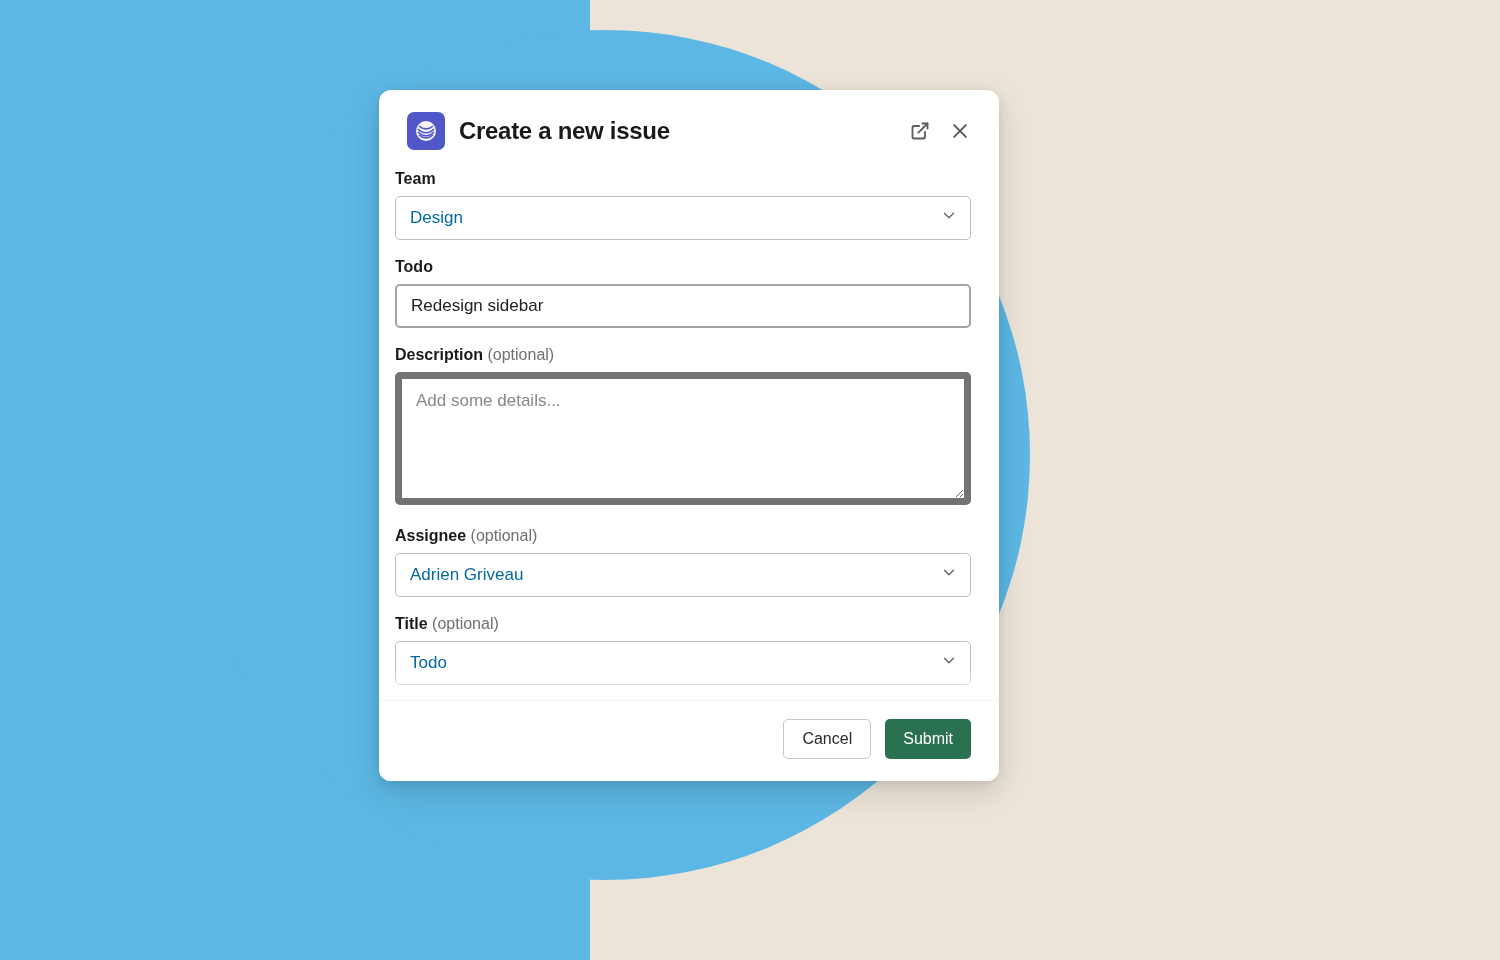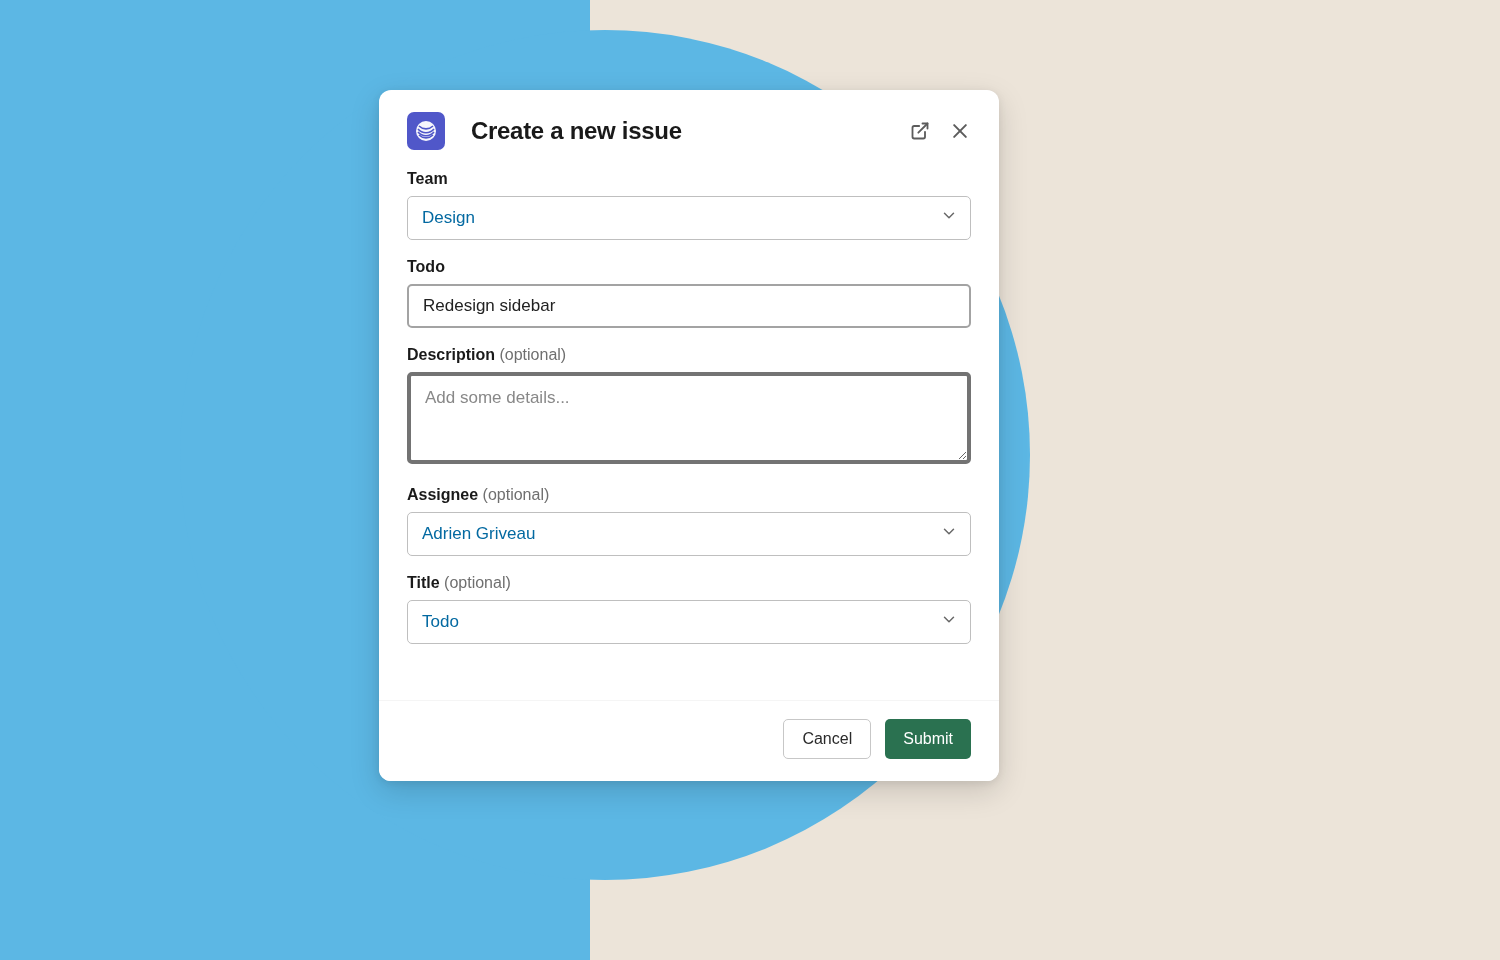--- a/index.html
+++ b/index.html
@@ -38,21 +38,21 @@
     border-radius: 12px;
     box-shadow: 0 10px 30px rgba(0,0,0,0.15), 0 2px 8px rgba(0,0,0,0.08);
     display: flex;
     flex-direction: column;
     overflow: hidden;
   }
   .modal-header {
     display: flex;
     align-items: center;
     padding: 22px 28px 10px 28px;
-    gap: 26px;
+    gap: 14px;
   }
   .app-icon {
     width: 38px;
     height: 38px;
     border-radius: 7px;
     background: #5057c9;
     display: flex;
     align-items: center;
     justify-content: center;
     flex-shrink: 0;
@@ -72,21 +72,21 @@
   .icon-btn {
     width: 22px;
     height: 22px;
     color: #5c5c5c;
     cursor: pointer;
     display: flex;
     align-items: center;
     justify-content: center;
   }
   .modal-body {
-    padding: 10px 28px 0 28px;
+    padding: 10px 28px 0 16px;
     overflow: hidden;
     height: 540px;
     position: relative;
   }
   .form-group { margin-bottom: 18px; }
   .form-label {
     font-size: 16px;
     font-weight: 700;
     color: #1a1a1a;
     margin-bottom: 8px;
@@ -123,23 +123,23 @@
     border-radius: 5px;
     height: 44px;
     padding: 0 14px;
     font-size: 17px;
     color: #222;
     background: #fff;
     font-family: inherit;
   }
   .textarea-input {
     width: 100%;
-    border: 4px solid #737373;
-    border-radius: 5px;
-    height: 92px;
+    border: 7px solid #737373;
+    border-radius: 5px;
+    height: 133px;
     padding: 12px 14px;
     font-size: 17px;
     color: #222;
     background: #fff;
     font-family: inherit;
     resize: vertical;
   }
   .textarea-input::placeholder { color: #888; }
   .modal-footer {
     border-top: 1px solid rgba(0,0,0,0.04);

